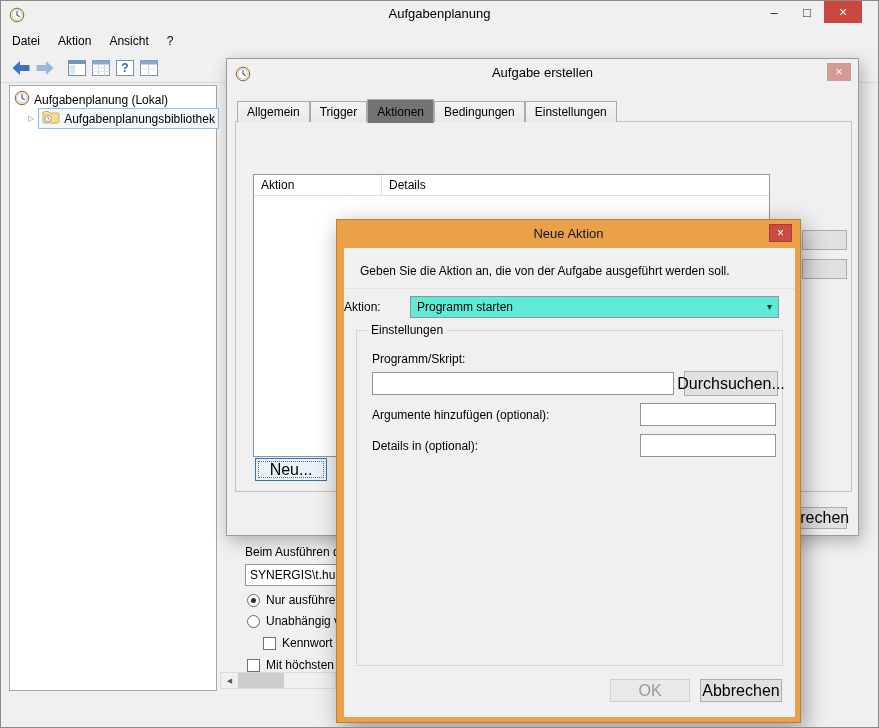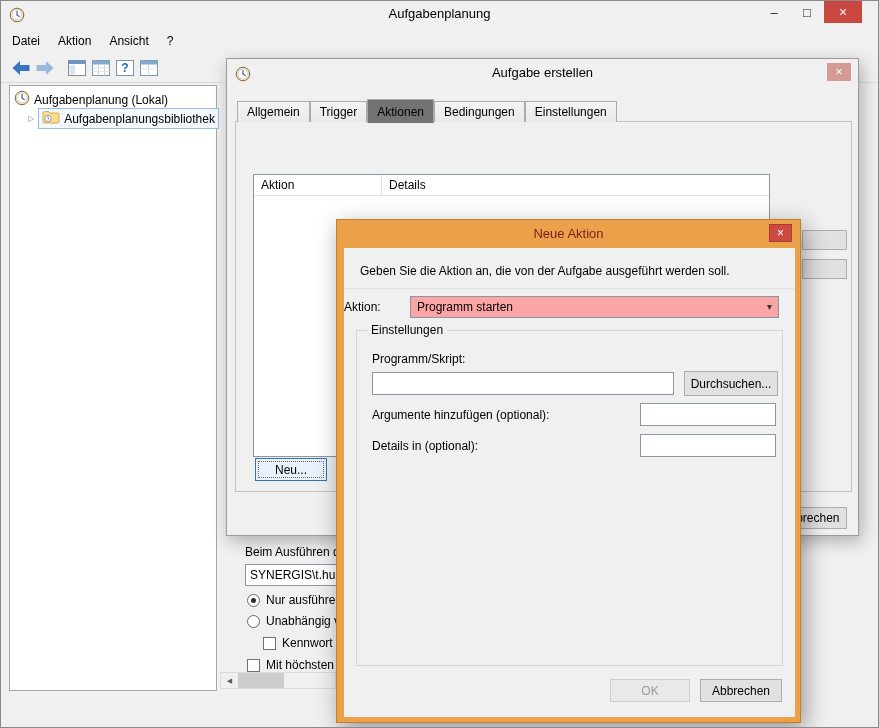--- a/index.html
+++ b/index.html
@@ -25,21 +25,21 @@
   
   .treepanel { position:absolute; left:8px; top:84px; width:208px; height:606px;
                background:#fff; border:1px solid #a7a7a7; }
   .tree-row { position:absolute; display:flex; align-items:center; gap:4px; white-space:nowrap; }
   .expander { color:#8f8f8f; font-size:8px; }
   .tree-focus { display:flex; align-items:center; gap:4px; border:1px solid #94bfe4;
                 background:#f2f8fd; padding:1px 3px; }
 
   
   .btn { position:absolute; background:#e1e1e1; border:1px solid #adadad; display:flex;
-         align-items:center; justify-content:center; font-size:12px; white-space:nowrap; }
+         align-items:center; justify-content:center; font-size:16px; white-space:nowrap; }
   .btn.disabled { background:#e9e9e9; border-color:#cfcfcf; color:#9a9a9a; }
   .btn.focused { background:#e9f2fb; border:1px solid #3373ae; outline:1px dotted #666; outline-offset:-4px; }
   .tb { position:absolute; background:#fff; border:1px solid #8b95a5; font:12px "Liberation Sans",sans-serif;
         padding:2px 4px; }
   .radio { width:13px; height:13px; border:1px solid #6a6a6a; border-radius:50%; background:#fff;
            position:relative; flex:0 0 auto; }
   .radio .dot { position:absolute; left:3px; top:3px; width:5px; height:5px; border-radius:50%; background:#2b2b2b; }
   .checkbox { width:13px; height:13px; border:1px solid #707070; background:#fff; flex:0 0 auto; }
   .frag-row { position:absolute; display:flex; align-items:center; gap:6px; white-space:nowrap; }
 
@@ -59,26 +59,26 @@
   .listbox { position:absolute; left:26px; top:115px; width:517px; height:283px;
              background:#fff; border:1px solid #8b95a5; }
   .listheader { height:21px; display:flex; border-bottom:1px solid #e1e1e1; }
   .lh-col1 { width:128px; padding:3px 7px; border-right:1px solid #e1e1e1; }
   .lh-col2 { padding:3px 7px; }
 
   
   .dialog2 { position:absolute; left:335px; top:218px; width:465px; height:504px;
              background:#eba14a; border:1px solid #c0802a; box-shadow:4px 7px 22px rgba(0,0,0,.38); z-index:20; }
   .dlg2-title { position:absolute; left:0; top:0; width:100%; height:28px; text-align:center;
-                line-height:27px; font-size:13px; color:#7f1d1d; }
+                line-height:27px; font-size:13px; color:#0f172a; }
   .dlg2-close { position:absolute; right:8px; top:4px; width:23px; height:18px; background:#cd4a42;
                 border:1px solid #a83c34; color:#fff; display:flex; align-items:center;
                 justify-content:center; font-size:12px; }
   .client { position:absolute; left:7px; top:28px; width:451px; height:469px; background:#f0f0f0; }
-  .combo { position:absolute; background:#fca5a5; border:1px solid #8b95a5; display:flex;
+  .combo { position:absolute; background:#5eead4; border:1px solid #8b95a5; display:flex;
            align-items:center; padding:0 22px 0 6px; }
   .combo .chev { position:absolute; right:6px; top:4px; font-size:10px; color:#333; }
   .group { position:absolute; border:1px solid #d5d5d5; }
   .group-label { position:absolute; top:-8px; left:10px; background:#f0f0f0; padding:0 4px; }
   .label { position:absolute; white-space:nowrap; }
   .sep { position:absolute; height:1px; background:#e2e2e2; }
 
   
   .hscroll { position:absolute; left:219px; top:671px; width:116px; height:17px;
              background:#f0f0f0; border:1px solid #dcdcdc; display:flex; align-items:stretch; }

